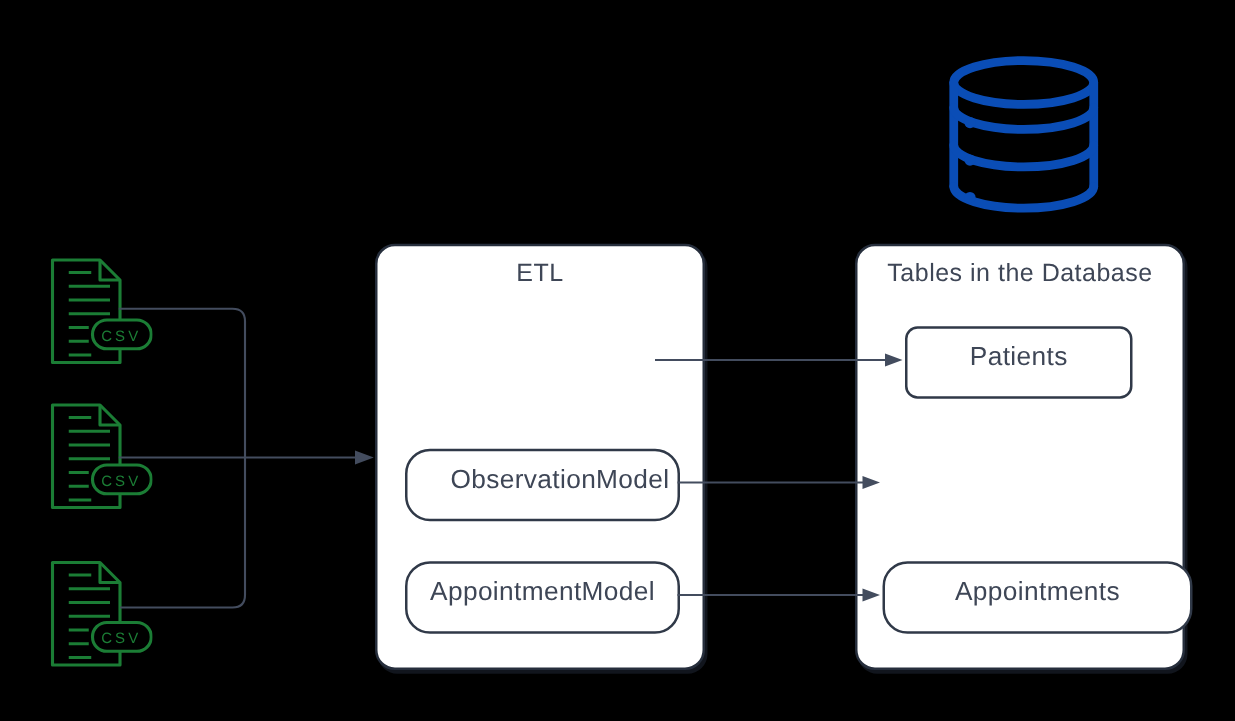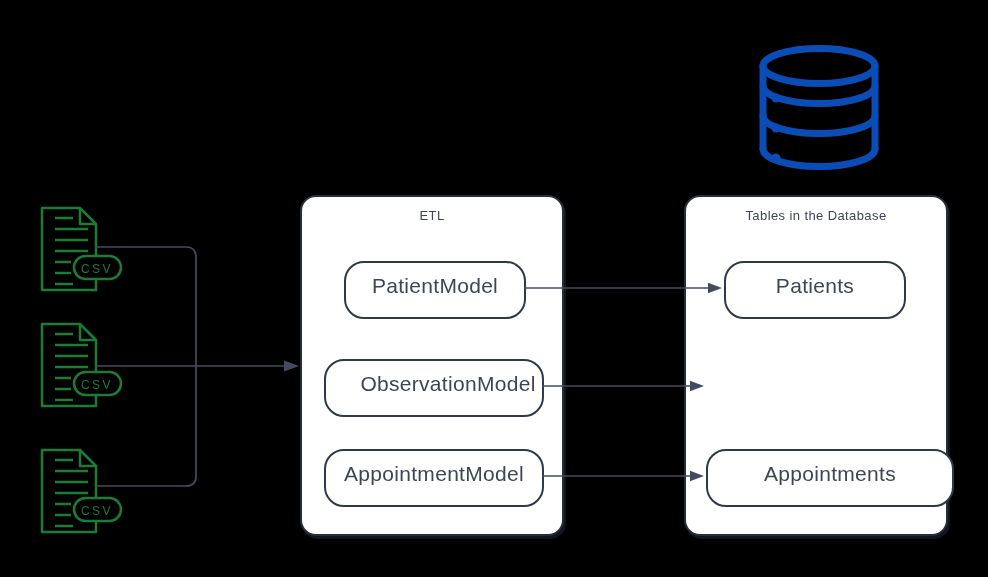--- a/index.html
+++ b/index.html
@@ -33,21 +33,21 @@
     box-shadow: 2px 3px 0 rgba(20,25,34,0.85);
   }
   .panel.etl { left: 300px; top: 195px; }
   .panel.db  { left: 684px; top: 195px; }
 
   .panel-title {
     position: absolute;
     top: 11px; left: 0;
     width: 100%;
     text-align: center;
-    font-size: 13px;
+    font-size: 20px;
     letter-spacing: 0.4px;
     color: #3e4656;
   }
 
   .pill {
     position: absolute;
     height: 58px;
     background: #ffffff;
     border: 2px solid #303948;
     border-radius: 20px;
@@ -57,21 +57,21 @@
     padding-bottom: 9px;
     font-size: 21px;
     letter-spacing: 0.3px;
     color: #3e4656;
   }
 
   .etl .pill-1 { left: 42px; top: 64px;  width: 182px; }
   .etl .pill-2 { left: 22px; top: 162px; width: 220px; padding-left: 28px; }
   .etl .pill-3 { left: 22px; top: 252px; width: 220px; }
 
-  .db .pill-1 { left: 38px; top: 64px;  width: 182px; }
+  .db .pill-1 { left: 38px; top: 64px;  width: 182px; border-radius: 10px; }
   .db .pill-2 { left: 20px; top: 162px; width: 220px; }
   .db .pill-3 { left: 20px; top: 252px; width: 248px; }
 
   .icon-svg { position: absolute; z-index: 3; }
   .db-icon   { left: 755px; top: 44px; }
   .csv-icon-1 { left: 40px; top: 206px; }
   .csv-icon-2 { left: 40px; top: 322px; }
   .csv-icon-3 { left: 40px; top: 448px; }
 
   .csv-badge-text {
@@ -161,23 +161,20 @@
         <path d="M15,56 H31"></path>
         <path d="M15,67 H31"></path>
         <path d="M15,78 H33"></path>
       <rect x="34" y="50" width="47" height="23" rx="11.5" fill="#000000"></rect>
     </g>
     <text class="csv-badge-text" x="57" y="66.5" text-anchor="middle" fill="#1b7d35">CSV</text>
   </svg>
 
   <div class="panel etl">
     <div class="panel-title">ETL</div>
-    <div class="pill pill-1">
-      <span>PatientModel</span>
-    </div>
     <div class="pill pill-2">
       <span>ObservationModel</span>
     </div>
     <div class="pill pill-3">
       <span>AppointmentModel</span>
     </div>
   </div>
 
   <div class="panel db">
     <div class="panel-title">Tables in the Database</div>

